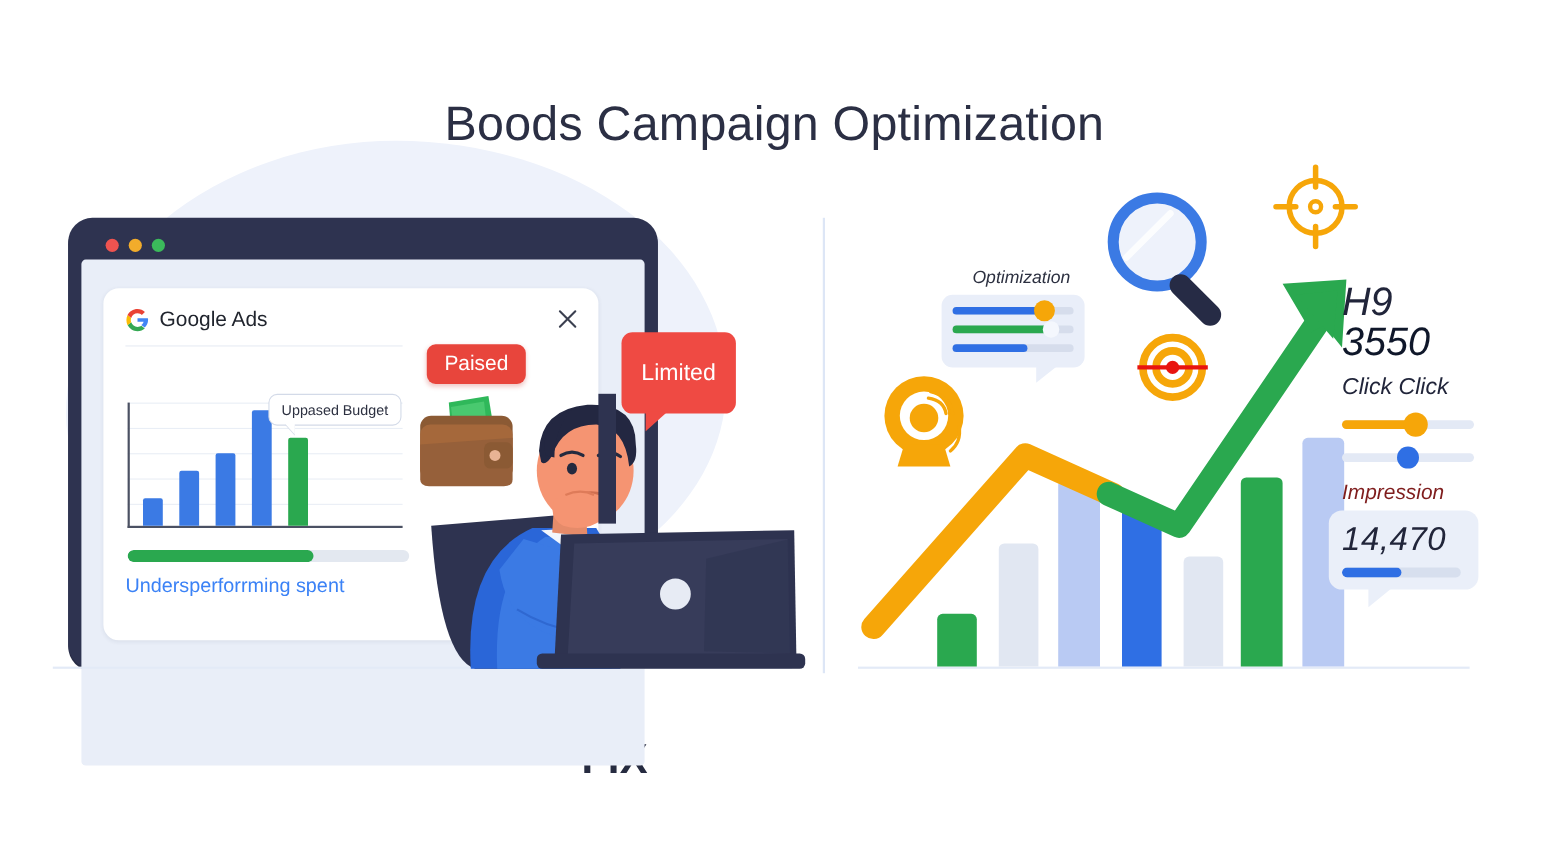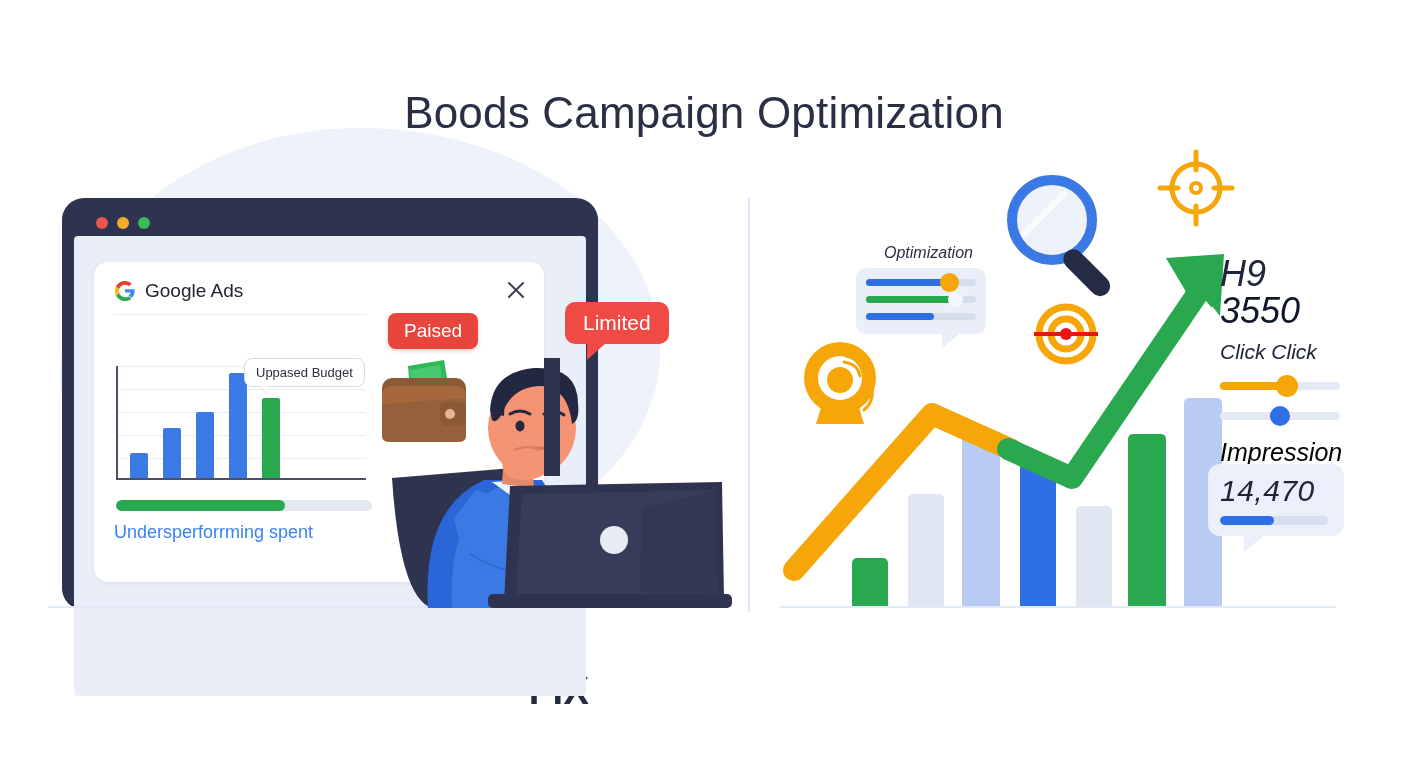--- a/index.html
+++ b/index.html
@@ -107,21 +107,21 @@
   
   .sk{ position:absolute; background:#dde5f3; border-radius:6px; }
 
   .badge{
     position:absolute; background:#e8453c; color:#fff;
     border-radius:8px; font-size:19px; padding:7px 16px; z-index:6;
     box-shadow:0 2px 4px rgba(200,50,45,.25);
   }
   .bubble{
     position:absolute; background:#ef4a43; color:#fff;
-    border-radius:10px; font-size:21px; padding:9px 18px; z-index:8;
+    border-radius:10px; font-size:21px; padding:25px 18px; z-index:8;
   }
   .bubble:after{
     content:""; position:absolute; left:22px; bottom:-16px;
     border-left:0 solid transparent; border-right:20px solid transparent;
     border-top:18px solid #ef4a43;
   }
 
   
   .person{ position:absolute; left:392px; top:358px; width:340px; height:250px; z-index:7; }
 
@@ -144,21 +144,21 @@
   .sknob{ position:absolute; top:-6px; width:19px; height:19px; border-radius:50%; }
 
   
   .m-h9{ position:absolute; left:440px; top:105px; font-size:36px; color:#21253a; line-height:1.05; }
   .m-num{ position:absolute; left:440px; top:142px; font-size:36px; color:#0f172a; line-height:1.05; }
   .m-click{ position:absolute; left:440px; top:190px; font-size:21px; color:#21253a; }
   .m-slider{ position:absolute; left:440px; width:120px; height:8px; background:#e3e9f5; border-radius:5px; }
   .m-sfill{ position:absolute; left:0; top:0; height:8px; border-radius:5px; }
   .m-sknob{ position:absolute; top:-7px; width:22px; height:22px; border-radius:50%; }
 
-  .imp-label{ position:absolute; left:440px; top:288px; font-size:25px; color:#000000; }
+  .imp-label{ position:absolute; left:440px; top:288px; font-size:19px; color:#7f1d1d; }
   .imp-card{
     position:absolute; left:428px; top:314px; width:136px; height:72px;
     background:#eaeff9; border-radius:12px; padding:10px 12px;
   }
   .imp-card:after{
     content:""; position:absolute; left:36px; bottom:-16px;
     border-left:0 solid transparent; border-right:22px solid transparent;
     border-top:18px solid #eaeff9;
   }
   .imp-num{ font-size:30px; color:#21253a; letter-spacing:.5px; }

